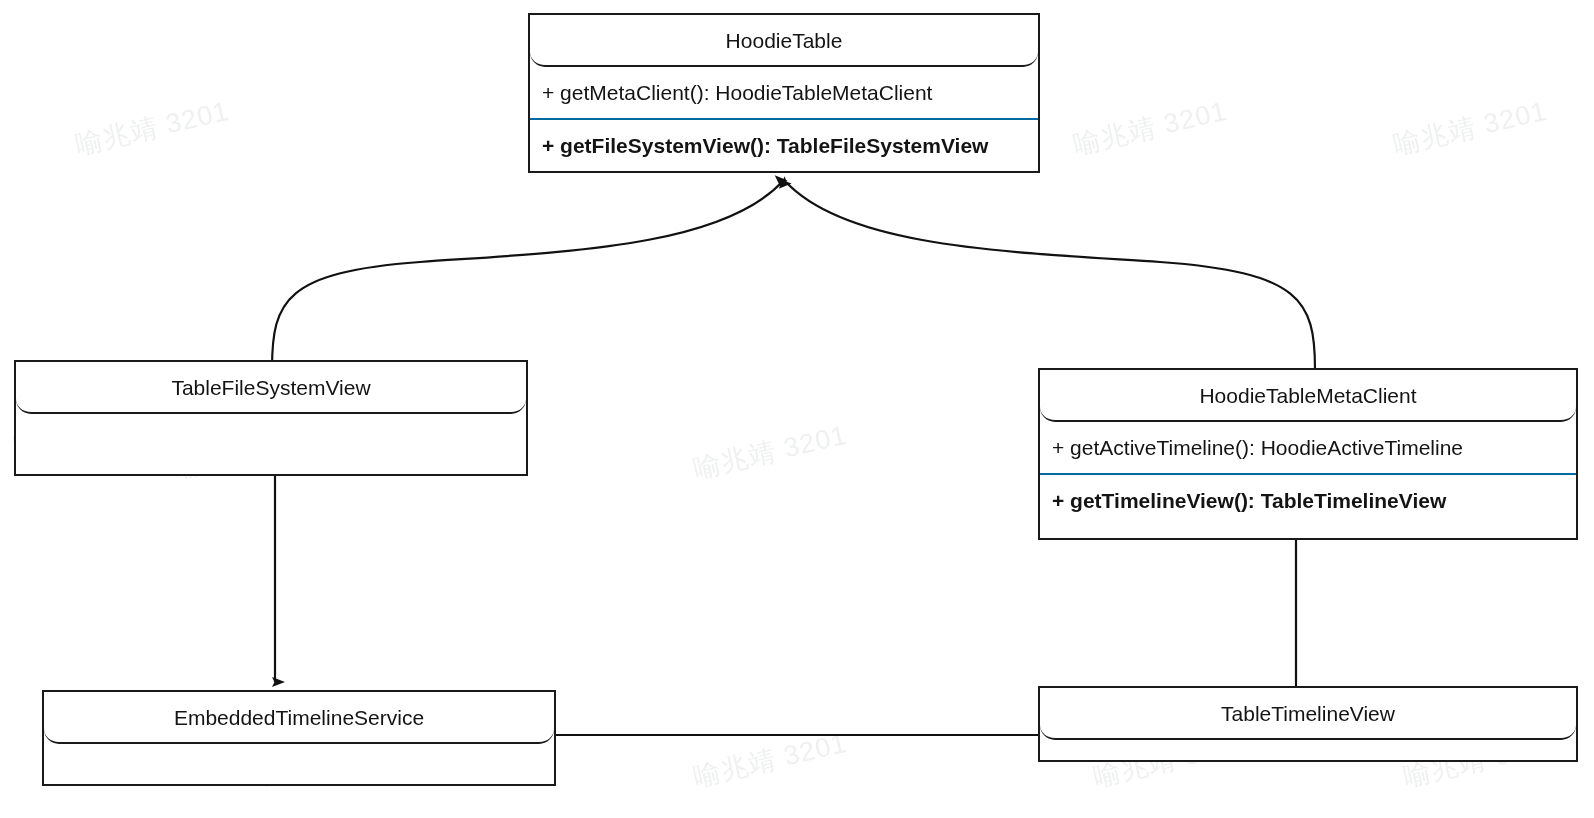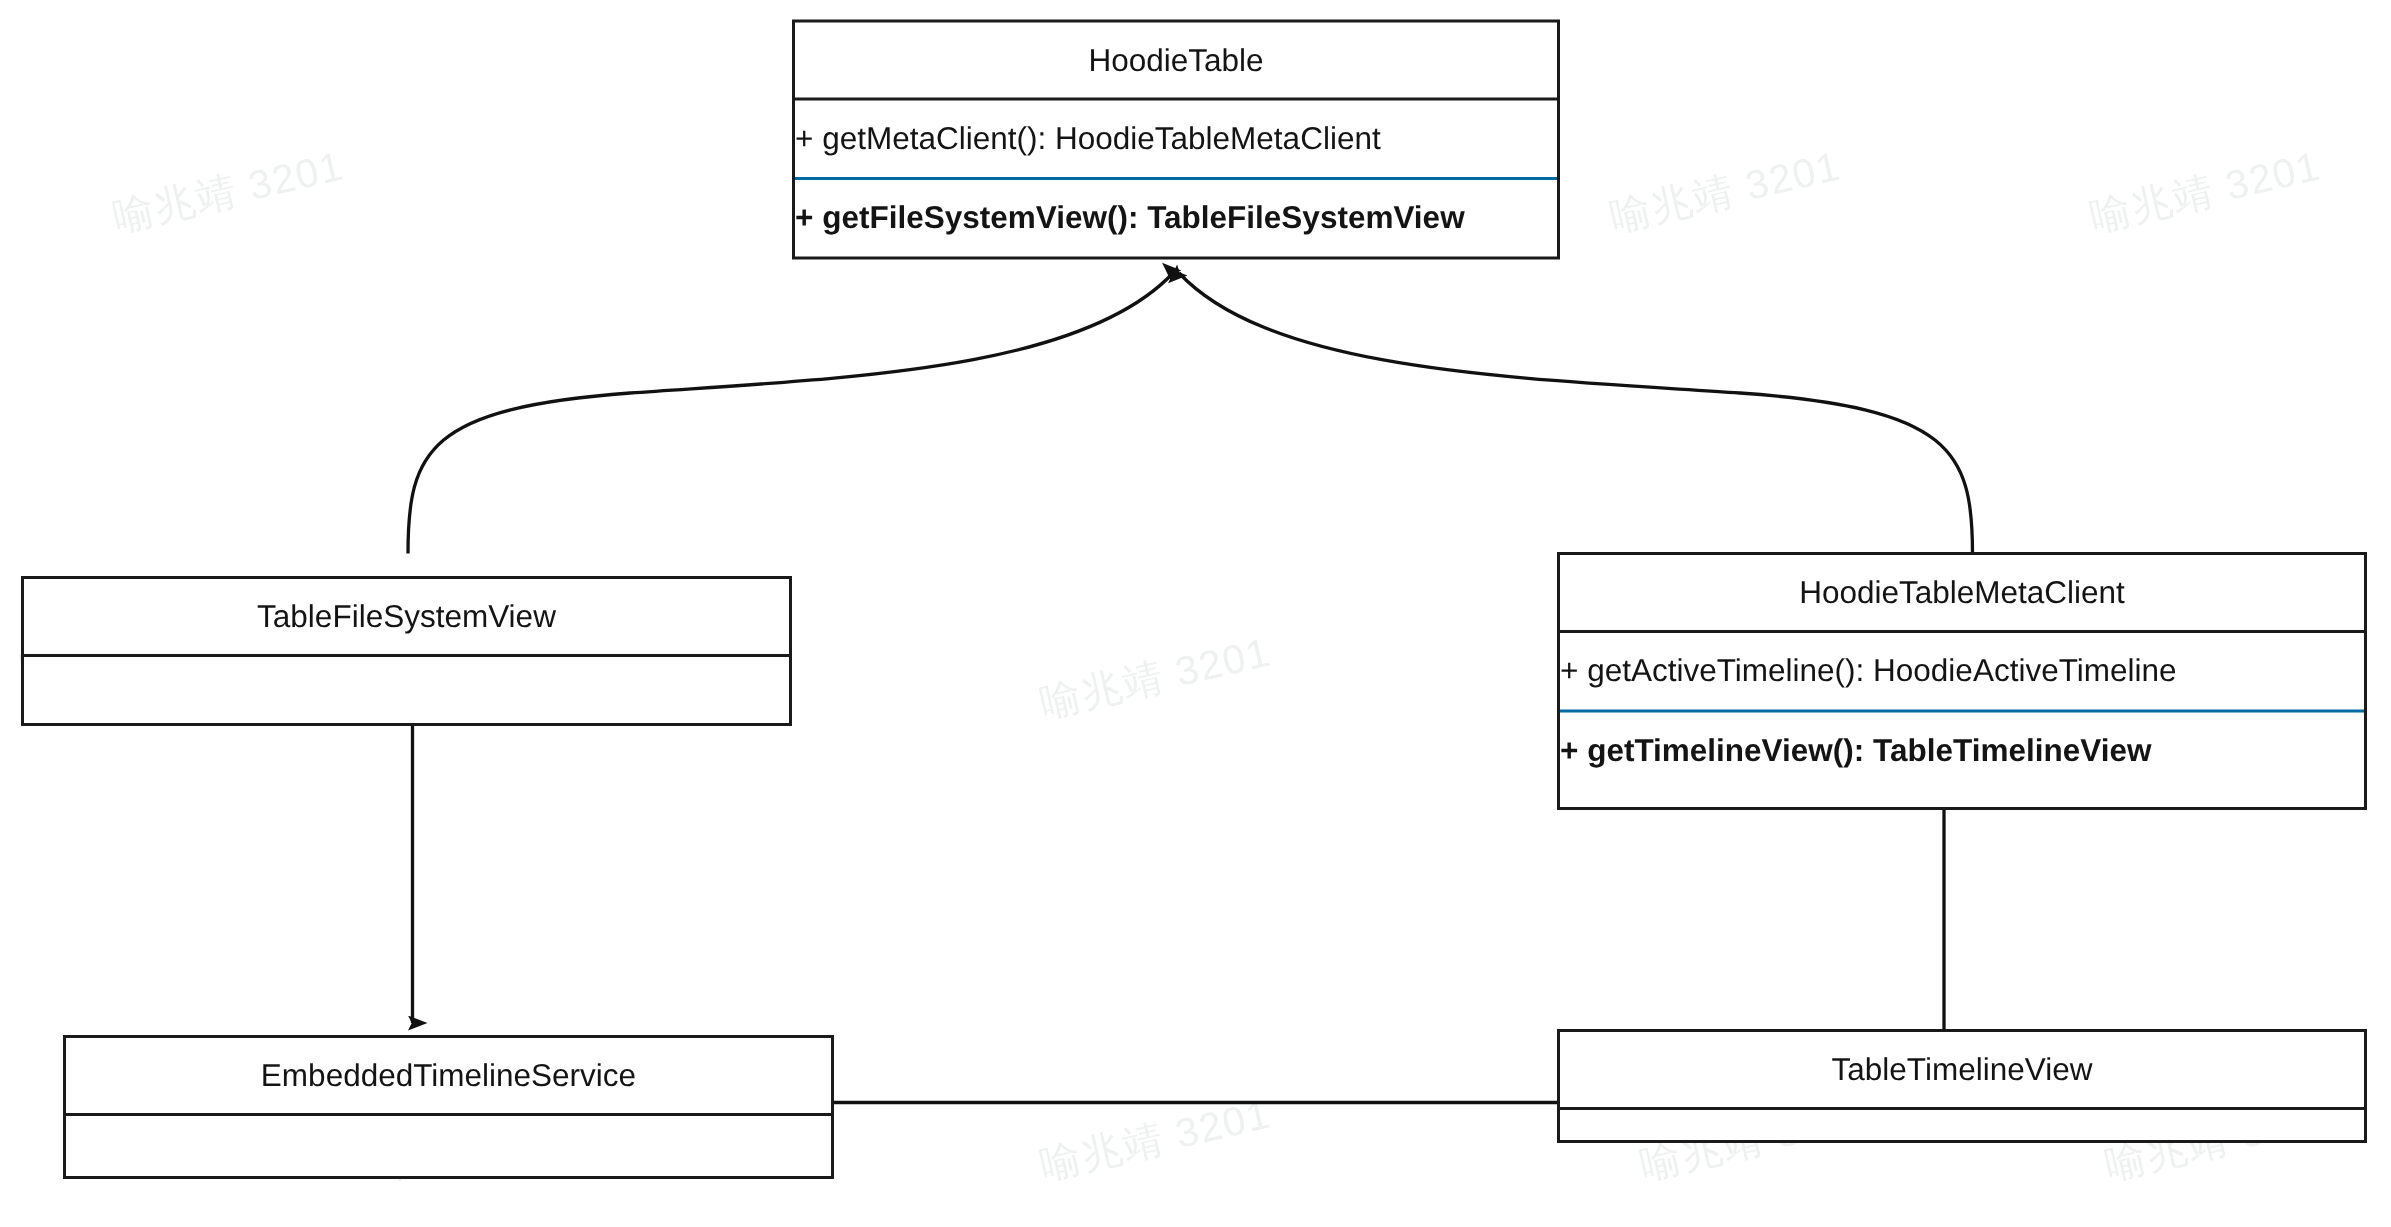--- a/index.html
+++ b/index.html
@@ -50,28 +50,30 @@
   .uml-title {
     box-sizing: border-box;
     height: 52px;
     line-height: 52px;
     text-align: center;
     font-size: 21px;
     color: #141414;
     border-bottom: 2px solid #1a1a1a;
     white-space: nowrap;
     overflow: hidden;
+    border-radius: 15px;
   }
   .uml-body {
     box-sizing: border-box;
   }
   .uml-row {
     box-sizing: border-box;
     height: 51px;
     line-height: 51px;
+    padding-left: 12px;
     font-size: 21px;
     color: #141414;
     white-space: nowrap;
     overflow: hidden;
   }
   .uml-row + .uml-row {
     border-top: 2px solid #0369a1;
     font-weight: bold;
   }
   .uml-body.empty {
@@ -124,21 +126,21 @@
   </svg>
 
   <div id="boxes">
       <div class="uml-box" style="left: 528px; top: 13px; width: 512px; height: 160px;">
         <div class="uml-title">HoodieTable</div>
         <div class="uml-body">
           <div class="uml-row">+ getMetaClient(): HoodieTableMetaClient</div>
           <div class="uml-row">+ getFileSystemView(): TableFileSystemView</div>
         </div>
       </div>
-      <div class="uml-box" style="left: 14px; top: 384px; width: 514px; height: 100px;">
+      <div class="uml-box" style="left: 14px; top: 360px; width: 514px; height: 116px;">
         <div class="uml-title">TableFileSystemView</div>
         <div class="uml-body empty"></div>
       </div>
       <div class="uml-box" style="left: 1038px; top: 368px; width: 540px; height: 172px;">
         <div class="uml-title">HoodieTableMetaClient</div>
         <div class="uml-body">
           <div class="uml-row">+ getActiveTimeline(): HoodieActiveTimeline</div>
           <div class="uml-row">+ getTimelineView(): TableTimelineView</div>
         </div>
       </div>

